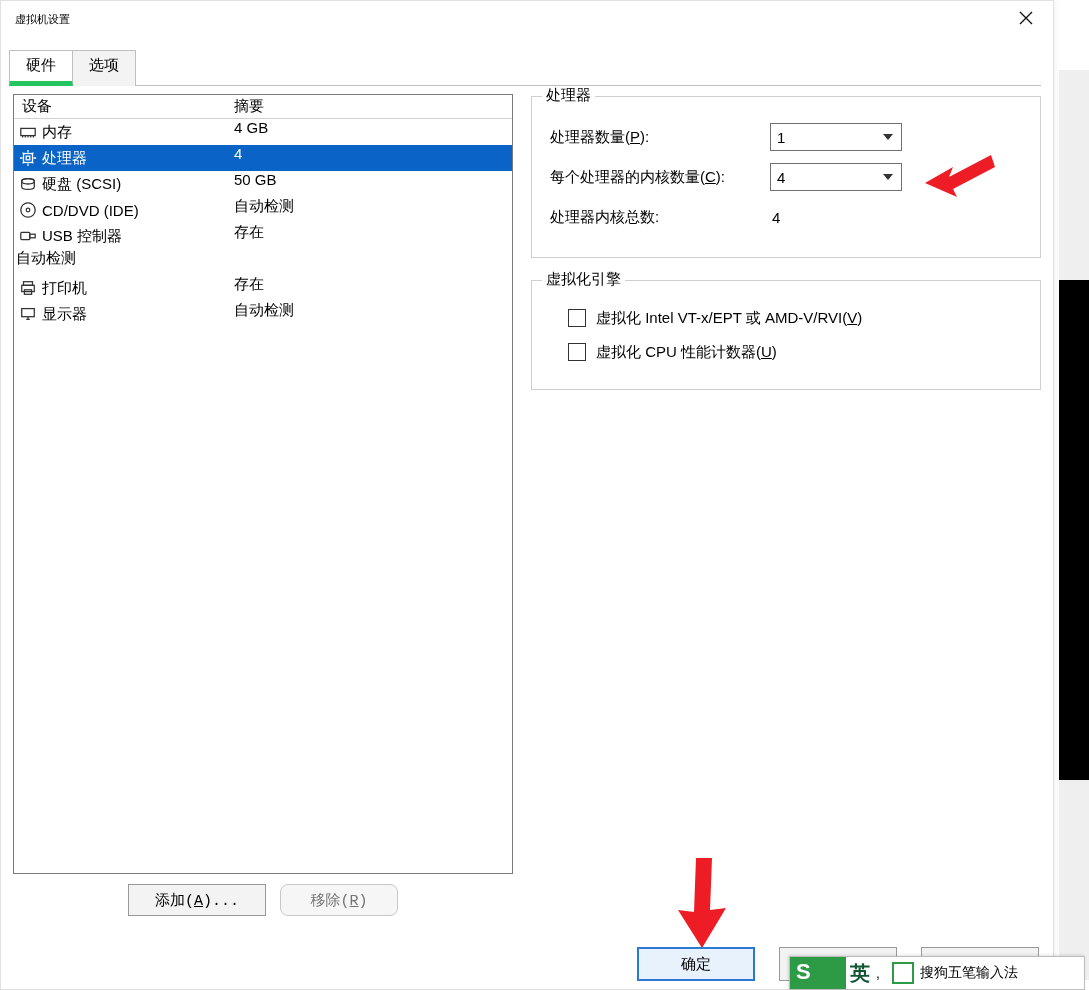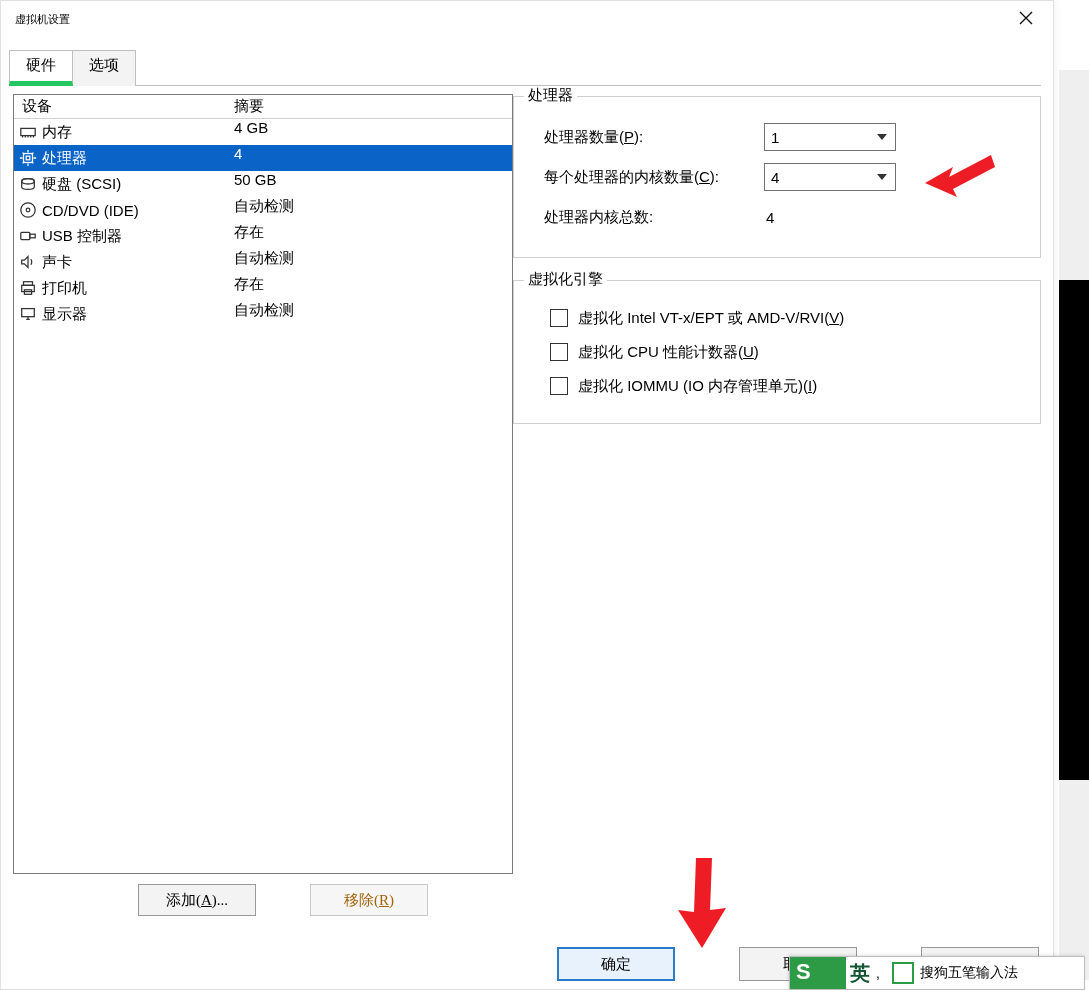--- a/index.html
+++ b/index.html
@@ -61,20 +61,21 @@
   .tab.active {
     background: #fff;
     border-bottom: 5px solid #22c55e;
     z-index: 2;
   }
 
   
   .body-area {
     display:flex;
     padding: 8px 12px 4px 12px;
+    gap: 18px;
   }
 
   
   .device-box {
     width: 500px;
     border: 1px solid #7a7a7a;
     height: 780px;
     font-size: 15px;
     overflow:hidden;
   }
@@ -118,28 +119,28 @@
     justify-content:center;
     gap: 14px;
     margin-top: 10px;
   }
   .btn {
     min-width: 118px;
     height: 32px;
     border: 1px solid #999;
     background: #f3f3f3;
     font-size: 15px;
-    font-family:Liberation Serif, serif;
+    font-family:Liberation Mono, monospace;
     padding: 0 26px;
-    margin-left: 40px;
   }
   .btn:disabled {
-    color: #a16207;
+    color: #737373;
     border-color:#c8c8c8;
     background:#f6f6f6;
+    border-radius:8px;
   }
 
   
   .right-panel {
     flex:1;
     padding-top: 2px;
   }
   .groupbox {
     border: 1px solid #cfcfcf;
     padding: 20px 18px 20px 18px;
@@ -152,21 +153,21 @@
     left: 10px;
     background:#fff;
     padding: 0 4px;
     font-size:15px;
   }
   .cpu-row {
     display:flex;
     align-items:center;
     height: 40px;
   }
-  .cpu-row .lbl { flex:0 0 220px;margin-left:12px; }
+  .cpu-row .lbl { flex:0 0 220px; }
   .cpu-row .val { flex:0 0 135px; position: relative; }
   select.combo {
     width: 132px;
     height: 28px;
     border: 1px solid #707070;
     background:#fff;
     font-size:15px;
     font-family:inherit;
     padding: 0 6px;
     appearance:none;
@@ -347,29 +348,20 @@
                   <svg viewBox="0 0 20 20">
                     <rect x="2" y="6" width="10" height="8" rx="1" stroke="#333" stroke-width="1.4" fill="none"></rect>
                     <rect x="12" y="8" width="6" height="4" stroke="#333" stroke-width="1.4" fill="none"></rect>
                   </svg>
                 </span>
         <span>USB 控制器</span>
      </div>
      <div class="col2">存在</div>
             </div>
             <div class="device-row">
-              <div class="col1">
-        <span class="ico">
-                  <svg viewBox="0 0 20 20">
-                    <path d="M3 8h3l4-4v12l-4-4H3z" stroke="#333" stroke-width="1.4" fill="none"></path>
-                    <path d="M13 7c1.5 1 1.5 5 0 6" stroke="#333" stroke-width="1.4" fill="none"></path>
-                  </svg>
-                </span>
-        <span>声卡</span>
-     </div>
      <div class="col2">自动检测</div>
             </div>
             <div class="device-row">
               <div class="col1">
         <span class="ico">
                   <svg viewBox="0 0 20 20">
                     <rect x="5" y="3" width="10" height="4" stroke="#333" stroke-width="1.4" fill="none"></rect>
                     <rect x="3" y="7" width="14" height="7" stroke="#333" stroke-width="1.4" fill="none"></rect>
                     <rect x="6" y="12" width="8" height="5" stroke="#333" stroke-width="1.4" fill="none"></rect>
                   </svg>
@@ -448,26 +440,20 @@
           <span>
             <span>虚拟化 Intel VT-x/EPT 或 AMD-V/RVI(</span><u>V</u><span>)</span>
           </span>
         </div>
         <div class="chk-row">
           <span class="chk"></span>
           <span>
             <span>虚拟化 CPU 性能计数器(</span><u>U</u><span>)</span>
           </span>
         </div>
-        <div class="chk-row">
-          <span class="chk"></span>
-          <span>
-            <span>虚拟化 IOMMU (IO 内存管理单元)(</span><u>I</u><span>)</span>
-          </span>
-        </div>
       </div>
 
     </div>
   </div>
 
   <div class="bottom-buttons">
     <button class="btn primary">确定</button>
     <button class="btn">取消</button>
     <button class="btn">帮助</button>
   </div>

